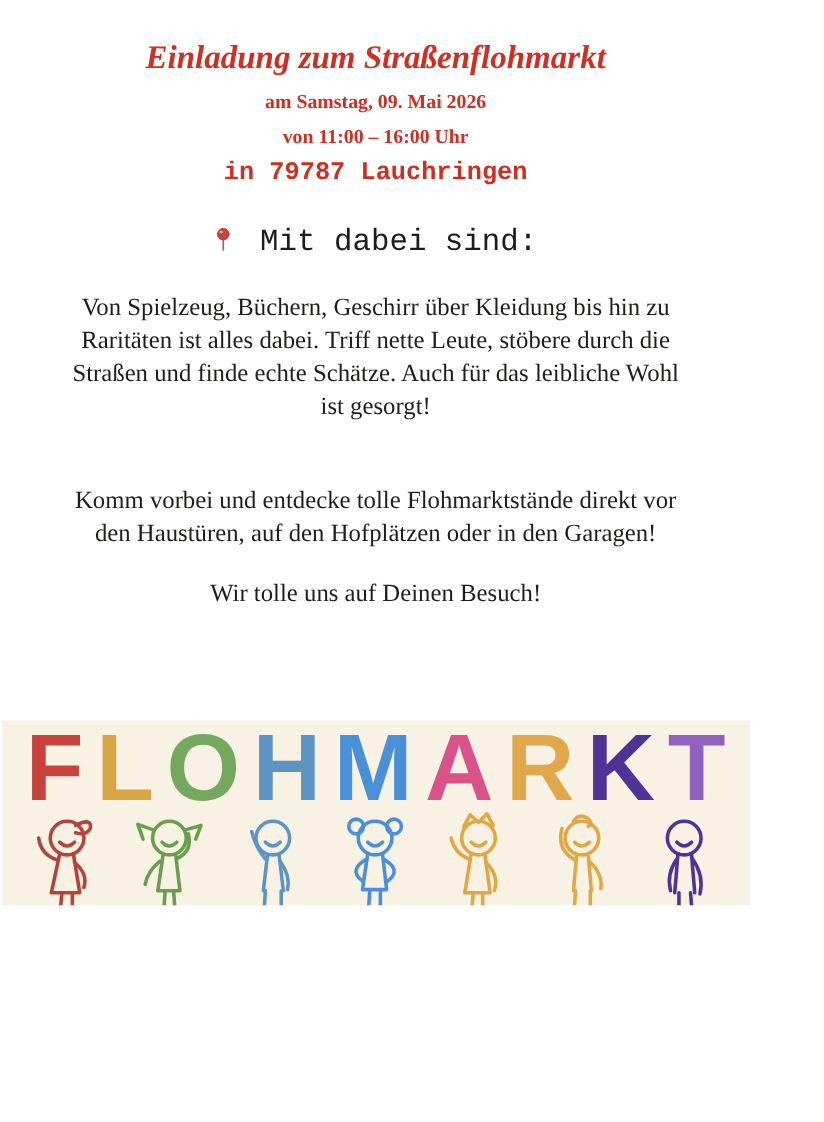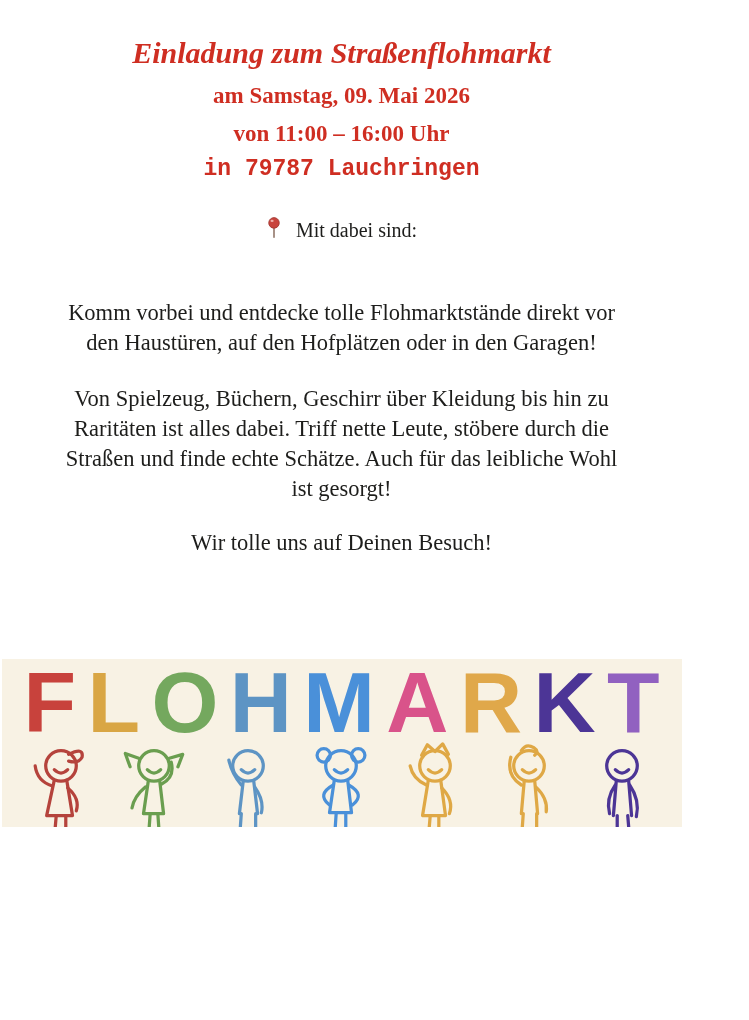--- a/index.html
+++ b/index.html
@@ -13,25 +13,25 @@
     font-family:"Liberation Serif", serif;color:var(--ink);
   }
   .page{width:683px;height:1020px;overflow:hidden;text-align:center;position:relative;}
 
   
   .title{
     margin:36px 0 0;color:var(--red);
     font-family:"Liberation Serif", serif;
     font-style:italic;font-weight:700;font-size:30px;line-height:1.15;
   }
-  .sub{color:var(--red);font-weight:700;font-size:23px;line-height:1.2;margin:11px 0 0;}
+  .sub{color:var(--red);font-weight:700;font-size:18px;line-height:1.2;margin:11px 0 0;}
   .sub.small{font-size:23px;margin-top:8px;font-family:Liberation Mono, monospace;}
 
   
-  .pin-line{margin:33px 0 0;font-size:20px;line-height:1.2;}
+  .pin-line{margin:33px 0 0;font-size:28px;line-height:1.2;font-family:Liberation Mono, monospace;}
   .pin-line .pin{vertical-align:-4px;margin-right:9px;}
   .streets{list-style:none;margin:29px 0 0;padding:0;font-size:23px;line-height:1.2;}
   .streets li + li{margin-top:25px;}
   .streets li::before{content:"• ";}
 
   
   .para{font-size:22.5px;line-height:30px;max-width:575px;margin:0 auto;}
   .para.intro{margin-top:56px;}
   .para.details{margin-top:26px;}
   .para.closing{margin-top:24px;}
@@ -71,22 +71,22 @@
       <svg class="pin" width="16" height="25" viewBox="0 0 20 30" aria-hidden="true">
         <path d="M10 14 L10 26" stroke="#8c7062" stroke-width="1.9" stroke-linecap="round" fill="none"></path>
         <circle cx="10" cy="8" r="6.6" fill="#c8453e" stroke="#9e352f" stroke-width="1"></circle>
         <ellipse cx="7.6" cy="5.6" rx="2" ry="1.4" fill="#eeb0ab"></ellipse>
       </svg>
       <span>Mit dabei sind:</span>
     </p>
   </section>
 
   <section>
+    <p class="para details">Von Spielzeug, Büchern, Geschirr über Kleidung bis hin zu Raritäten ist alles dabei. Triff nette Leute, stöbere durch die Straßen und finde echte Schätze. Auch für das leibliche Wohl ist gesorgt!</p>
     <p class="para intro">Komm vorbei und entdecke tolle Flohmarktstände direkt vor den Haustüren, auf den Hofplätzen oder in den Garagen!</p>
-    <p class="para details">Von Spielzeug, Büchern, Geschirr über Kleidung bis hin zu Raritäten ist alles dabei. Triff nette Leute, stöbere durch die Straßen und finde echte Schätze. Auch für das leibliche Wohl ist gesorgt!</p>
     <p class="para closing">Wir tolle uns auf Deinen Besuch!</p>
   </section>
 
   <div class="banner">
     <div class="banner-word">
       <font color="#c8423c">F</font>
       <font color="#d9a644">L</font>
       <font color="#74a85e">O</font>
       <font color="#5d94c4">H</font>
       <font color="#4a90d9">M</font>

